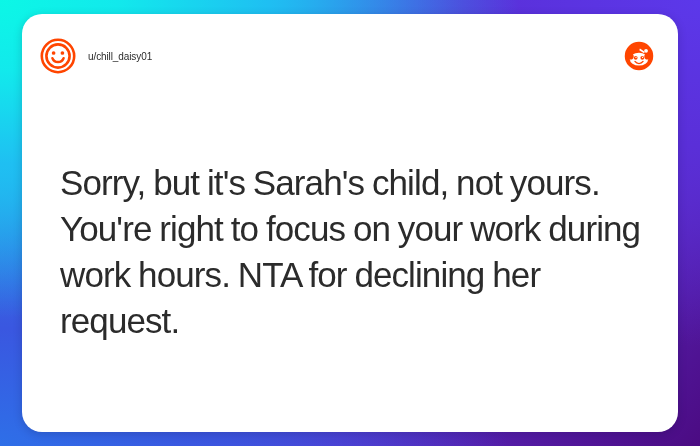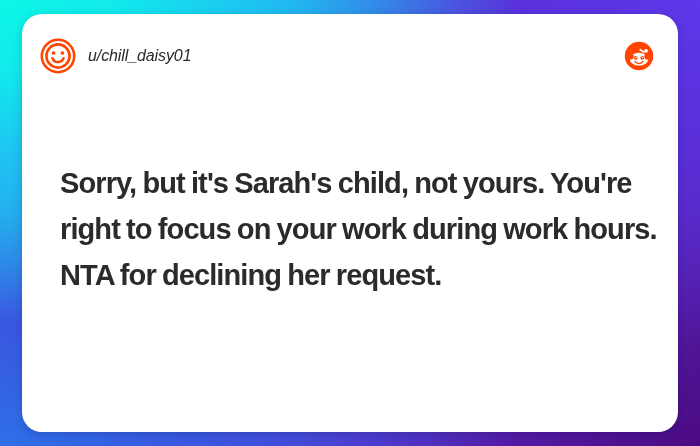--- a/index.html
+++ b/index.html
@@ -48,46 +48,44 @@
   }
 
   .avatar {
     width:36px; height:36px;
     flex:0 0 36px;
     display:block;
   }
 
   .username {
     margin-left:12px;
-    font-size:16px;
+    font-size:10px;
     letter-spacing:-0.1px;
     color:#2B2B2B;
     white-space:nowrap;
-    font-style:italic;
   }
 
   .spacer { flex:1 1 auto; }
 
   .brand-logo {
     width:30px; height:30px;
     flex:0 0 30px;
     display:block;
   }
 
   
   #comment-body {
     position:absolute;
     left:38px; top:146px;
     width:600px;
-    font-size:29px;
+    font-size:35px;
     line-height:46px;
     letter-spacing:-0.9px;
     color:#2B2B2B;
     word-spacing:-1px;
-    font-weight:bold;
   }
 </style>
 </head>
 <body>
 
 <div id="backdrop"></div>
 
 <div id="card">
 
   <div id="card-header">

